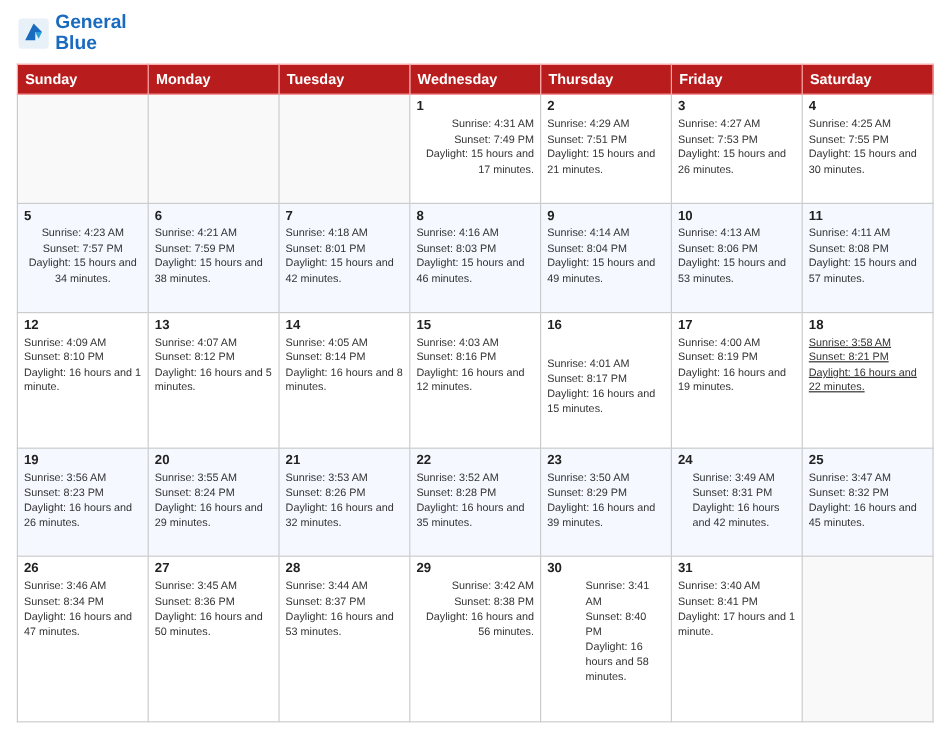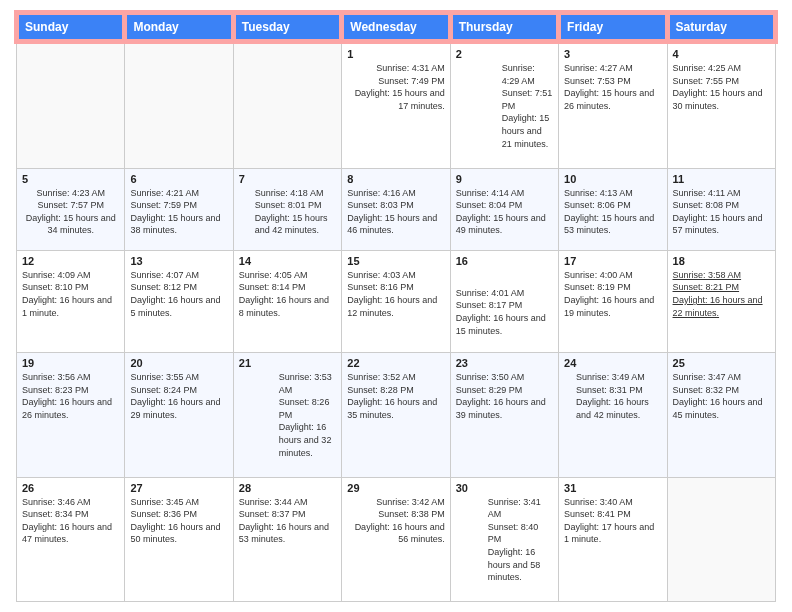--- a/index.html
+++ b/index.html
@@ -44,27 +44,27 @@
       font-size: 14px;
       color: #444;
     }
     .calendar {
       flex: 1;
       border-collapse: collapse;
       width: 100%;
       table-layout: fixed;
     }
     .calendar th {
-      background-color: #3b82f6;
+      background-color: #b91c1c;
       color: #fff;
       font-size: 12px;
       font-weight: bold;
       text-align: left;
       padding: 5px 6px;
-      border: 5px solid #fca5a5;
+      border: 1px solid #fca5a5;
     }
     .calendar td {
       border: 1px solid #ccc;
       vertical-align: top;
       padding: 4px 5px;
       font-size: 9.5px;
       color: #333;
       background: #fff;
       width: calc(100% / 7);
     }
@@ -87,20 +87,37 @@
       background: #f5f8ff;
     }
     tr:nth-child(even) td.empty {
       background: #f0f4fa;
     }
   </style>
 </head>
 <body>
 
 <div class="container">
+  <div class="header">
+    <div class="logo">
+      <svg class="logo-icon" viewBox="0 0 40 40">
+        <rect x="2" y="2" width="36" height="36" rx="4" fill="#1a6abf" opacity="0.1"></rect>
+        <polygon points="10,28 20,8 30,18 22,18 22,28" fill="#1a6abf"></polygon>
+        <polygon points="22,18 30,18 26,26" fill="#2a9fd6"></polygon>
+      </svg>
+      <div>
+        <div style="font-size:16px; font-weight:bold; color:#1a6abf; line-height:1.1;">General</div>
+        <div style="font-size:16px; font-weight:bold; color:#1a6abf; line-height:1.1;">Blue</div>
+      </div>
+    </div>
+    <div class="title-block">
+      <div class="month-year"></div>
+      <div class="location"></div>
+    </div>
+  </div>
 
   <table class="calendar">
     <thead>
       <tr>
       <th>Sunday</th>
           <th>Monday</th>
           <th>Tuesday</th>
           <th>Wednesday</th>
           <th>Thursday</th>
           <th>Friday</th>
@@ -113,21 +130,21 @@
           <td class="empty"></td>
           <td class="empty"></td>
           <td>
             <span class="day-num">1</span>
             <div class="day-info" style="white-space: pre-line; text-align: right;">Sunrise: 4:31 AM
 Sunset: 7:49 PM
 Daylight: 15 hours and 17 minutes.</div>
           </td>
           <td>
             <span class="day-num">2</span>
-            <div class="day-info" style="white-space: pre-line; margin-left: 46px;">Sunrise: 4:29 AM
+            <div class="day-info" style="white-space: pre-line;">Sunrise: 4:29 AM
 Sunset: 7:51 PM
 Daylight: 15 hours and 21 minutes.</div>
           </td>
           <td>
             <span class="day-num">3</span>
             <div class="day-info" style="white-space: pre-line;">Sunrise: 4:27 AM
 Sunset: 7:53 PM
 Daylight: 15 hours and 26 minutes.</div>
           </td>
           <td>
@@ -145,21 +162,21 @@
 Daylight: 15 hours and 34 minutes.</div>
           </td>
           <td>
             <span class="day-num">6</span>
             <div class="day-info" style="white-space: pre-line;">Sunrise: 4:21 AM
 Sunset: 7:59 PM
 Daylight: 15 hours and 38 minutes.</div>
           </td>
           <td>
             <span class="day-num">7</span>
-            <div class="day-info" style="white-space: pre-line; margin-left: 16px;">Sunrise: 4:18 AM
+            <div class="day-info" style="white-space: pre-line;">Sunrise: 4:18 AM
 Sunset: 8:01 PM
 Daylight: 15 hours and 42 minutes.</div>
           </td>
           <td>
             <span class="day-num">8</span>
             <div class="day-info" style="white-space: pre-line;">Sunrise: 4:16 AM
 Sunset: 8:03 PM
 Daylight: 15 hours and 46 minutes.</div>
           </td>
           <td>
@@ -233,21 +250,21 @@
 Daylight: 16 hours and 26 minutes.</div>
           </td>
           <td>
             <span class="day-num">20</span>
             <div class="day-info" style="white-space: pre-line;">Sunrise: 3:55 AM
 Sunset: 8:24 PM
 Daylight: 16 hours and 29 minutes.</div>
           </td>
           <td>
             <span class="day-num">21</span>
-            <div class="day-info" style="white-space: pre-line; margin-left: 40px;">Sunrise: 3:53 AM
+            <div class="day-info" style="white-space: pre-line;">Sunrise: 3:53 AM
 Sunset: 8:26 PM
 Daylight: 16 hours and 32 minutes.</div>
           </td>
           <td>
             <span class="day-num">22</span>
             <div class="day-info" style="white-space: pre-line;">Sunrise: 3:52 AM
 Sunset: 8:28 PM
 Daylight: 16 hours and 35 minutes.</div>
           </td>
           <td>

